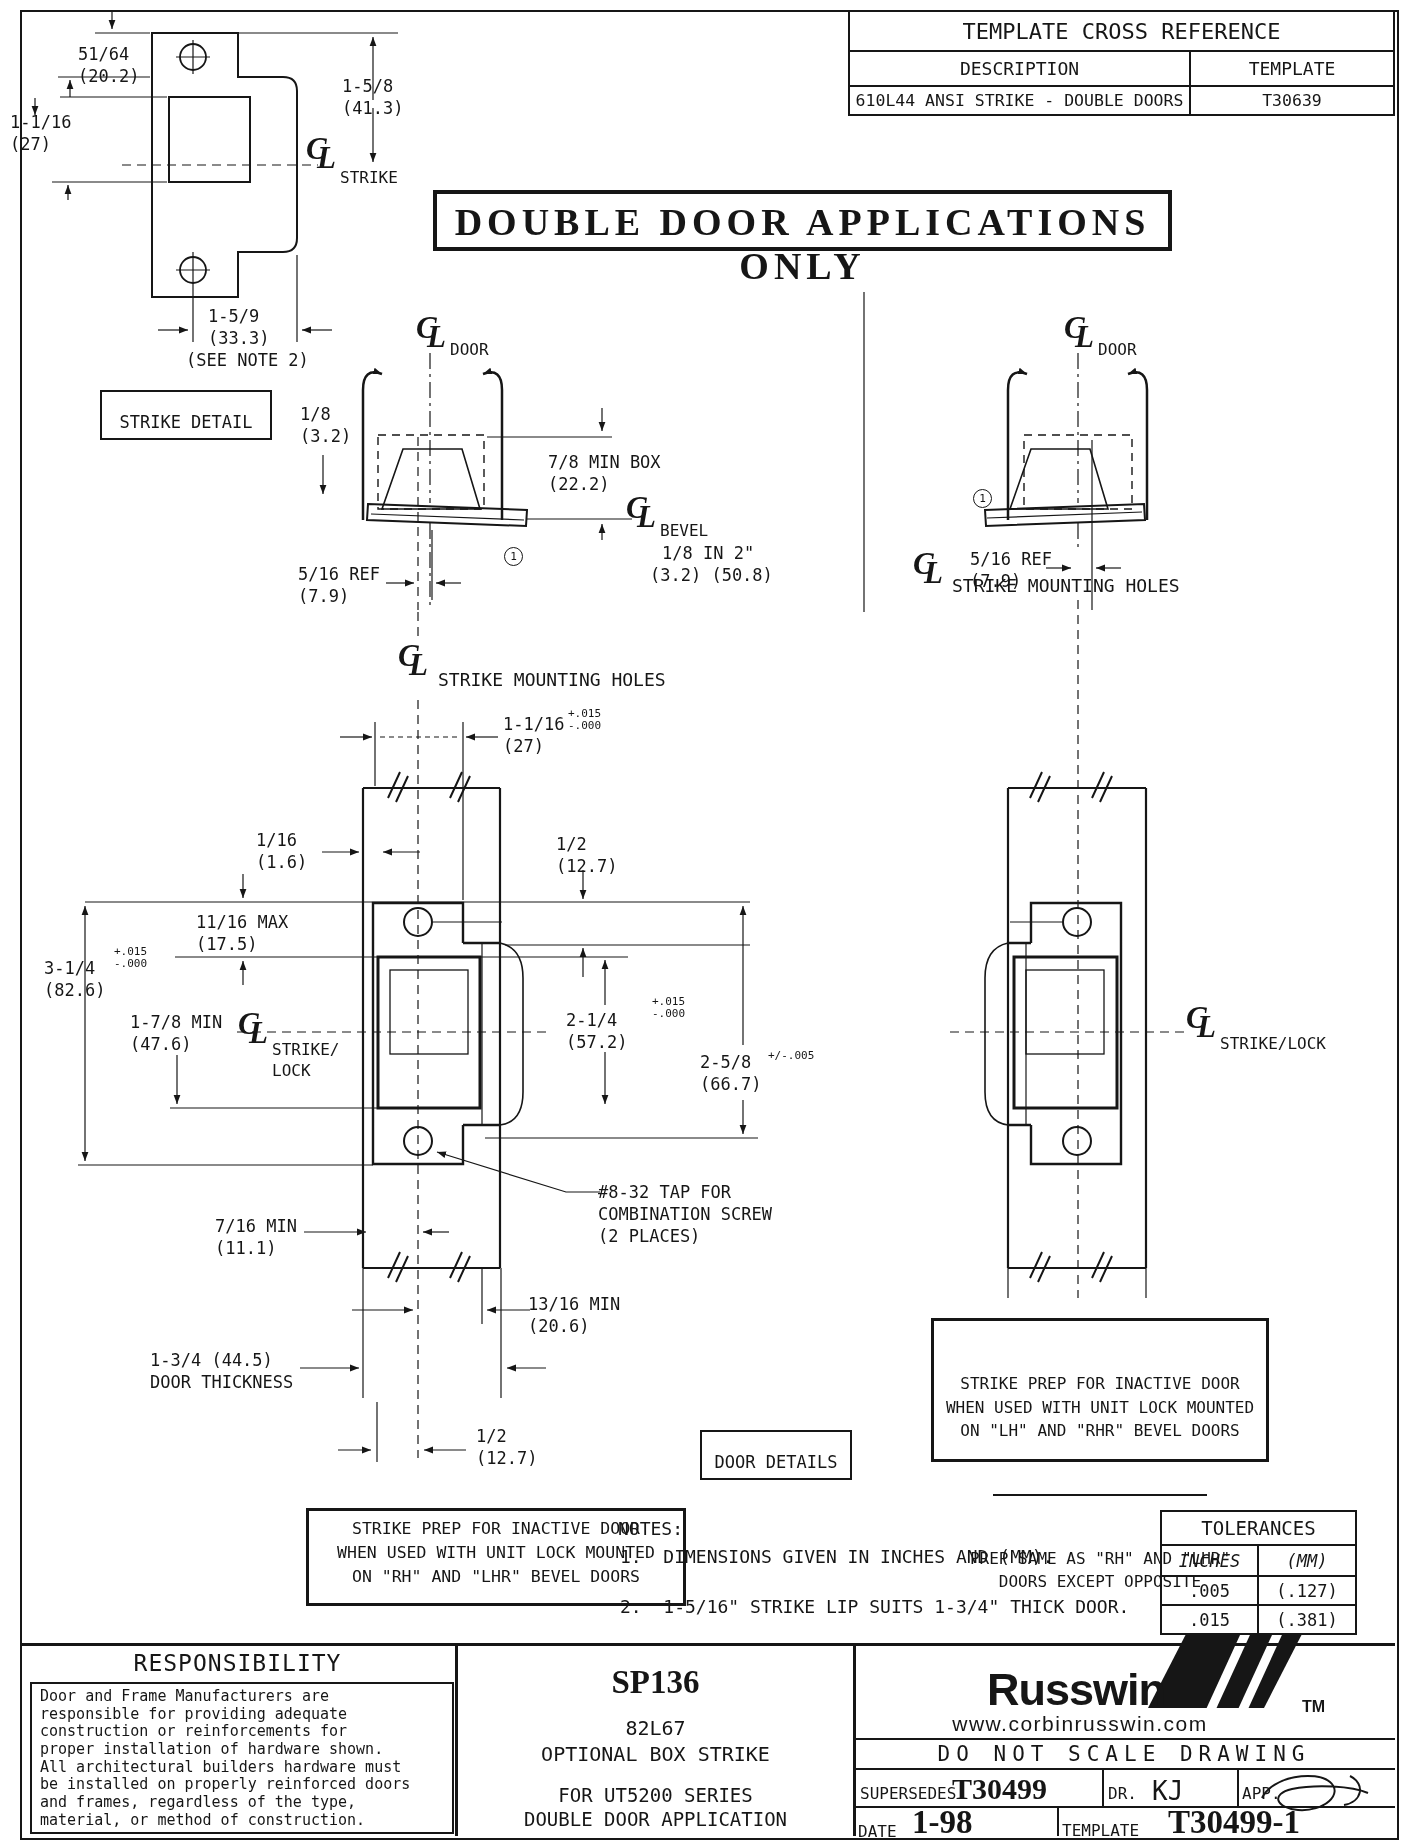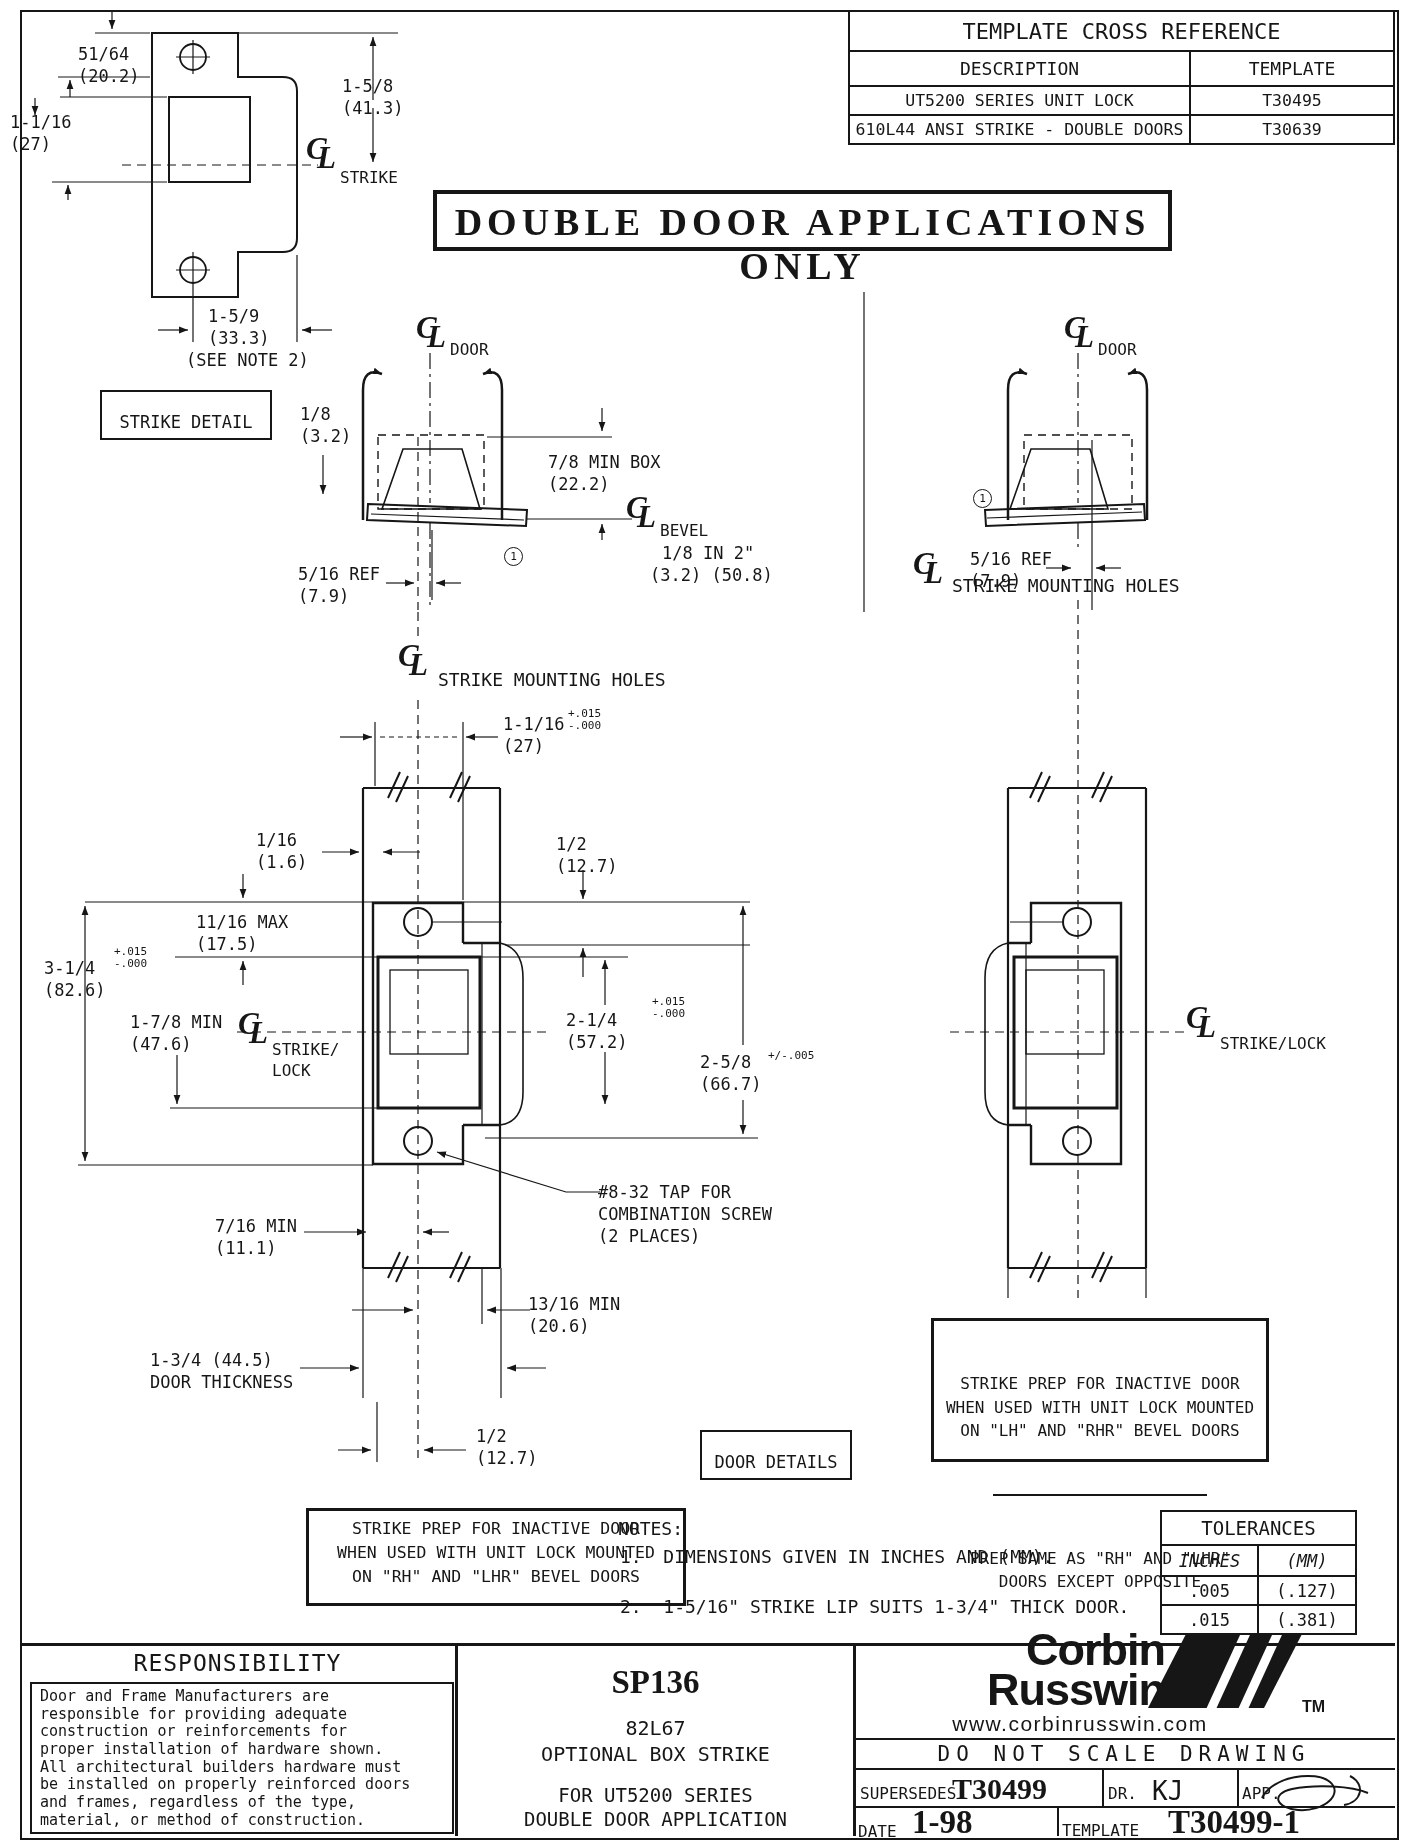--- a/index.html
+++ b/index.html
@@ -207,24 +207,20 @@
   <table class="abs" style="left:848px;top:10px;width:547px">
     <tbody>
         <tr>
           <td class="xt" colspan="2">TEMPLATE CROSS REFERENCE</td>
         </tr>
     <tr>
       <td class="xh" style="width:337px">DESCRIPTION</td>
       <td class="xh">TEMPLATE</td>
     </tr>
     <tr>
-      <td class="xc">UT5200 SERIES UNIT LOCK</td>
-      <td class="xc">T30495</td>
-    </tr>
-    <tr>
       <td class="xc">610L44 ANSI STRIKE - DOUBLE DOORS</td>
       <td class="xc">T30639</td>
     </tr>
   </tbody>
     </table>
 
   <div class="abs banner" style="left:433px;top:190px;width:731px;height:47px">DOUBLE DOOR APPLICATIONS ONLY</div>
 
   <div class="abs dim" style="left:78px;top:44px">51/64
 (20.2)</div>
@@ -378,21 +374,20 @@
 be installed on properly reinforced doors
 and frames, regardless of the type,
 material, or method of construction.</div>
 
   <div class="abs serifbig" style="left:458px;top:1664px;width:395px;text-align:center;font-size:33px">SP136</div>
   <div class="abs" style="left:458px;top:1716px;width:395px;text-align:center;font-size:20px">82L67</div>
   <div class="abs" style="left:458px;top:1742px;width:395px;text-align:center;font-size:20px">OPTIONAL BOX STRIKE</div>
   <div class="abs" style="left:458px;top:1784px;width:395px;text-align:center;font-size:19px">FOR UT5200 SERIES</div>
   <div class="abs" style="left:458px;top:1808px;width:395px;text-align:center;font-size:19px">DOUBLE DOOR APPLICATION</div>
 
-  <div class="abs" style="left:855px;top:1630px;width:310px;text-align:right;font-family:'Liberation Sans',sans-serif;font-weight:800;font-size:45px;line-height:0.9;letter-spacing:-1px">Corbin</div>
   <div class="abs" style="left:855px;top:1670px;width:310px;text-align:right;font-family:'Liberation Sans',sans-serif;font-weight:800;font-size:45px;line-height:0.9;letter-spacing:-1px">Russwin</div>
   <div class="abs" style="left:1302px;top:1698px;font-size:16px;font-weight:bold;font-family:'Liberation Sans',sans-serif">TM</div>
   <div class="abs" style="left:855px;top:1712px;width:450px;text-align:center;font-family:Liberation Sans, sans-serif;font-size:21px;letter-spacing:1.5px">www.corbinrusswin.com</div>
   <div class="abs blkline" style="left:853px;top:1738px;width:542px;height:2px"></div>
   <div class="abs" style="left:853px;top:1742px;width:542px;text-align:center;font-size:21px;letter-spacing:6px">DO NOT SCALE DRAWING</div>
   <div class="abs blkline" style="left:853px;top:1768px;width:542px;height:2px"></div>
   <div class="abs blkline" style="left:1102px;top:1768px;width:2px;height:38px"></div>
   <div class="abs blkline" style="left:1237px;top:1768px;width:2px;height:38px"></div>
   <div class="abs lbl" style="left:860px;top:1772px">SUPERSEDES</div>
   <div class="abs serifbig" style="left:952px;top:1772px;font-size:30px">T30499</div>

